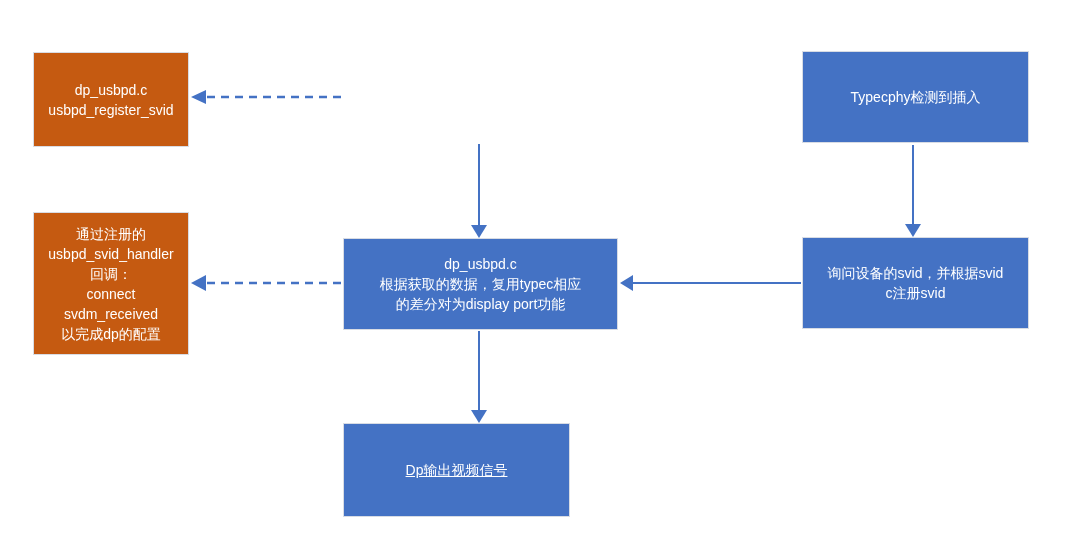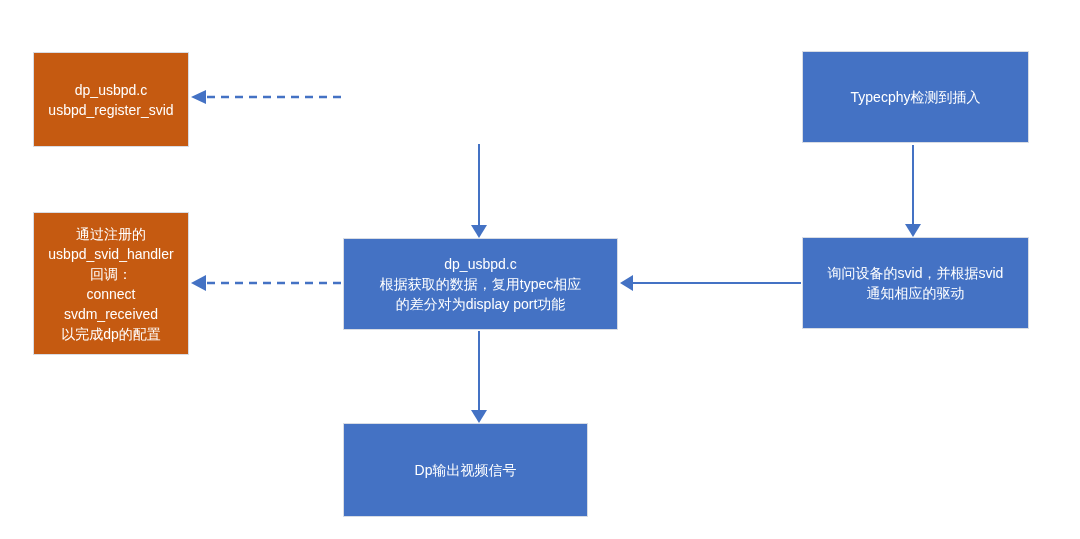--- a/index.html
+++ b/index.html
@@ -37,21 +37,21 @@
     white-space: pre-line;
     font-size: 14px;
     line-height: 20px;
   }
   #node-register-svid     { left: 33px;  top: 52px;  width: 156px; height: 95px; }
   #node-dp-driver-register{ left: 343px; top: 52px;  width: 275px; height: 91px; }
   #node-typecphy          { left: 802px; top: 51px;  width: 227px; height: 92px; }
   #node-svid-handler      { left: 33px;  top: 212px; width: 156px; height: 143px; }
   #node-dp-usbpd          { left: 343px; top: 238px; width: 275px; height: 92px; }
   #node-query-svid        { left: 802px; top: 237px; width: 227px; height: 92px; }
-  #node-dp-output         { left: 343px; top: 423px; width: 245px; height: 94px; }
+  #node-dp-output         { left: 343px; top: 423px; width: 227px; height: 94px; text-decoration: underline; }
 
   svg.arrows {
     position: absolute;
     left: 0; top: 0;
     width: 1080px; height: 539px;
     pointer-events: none;
   }
   .arrow-line { stroke: var(--arrow); stroke-width: 2; fill: none; }
   .arrow-line.dashed { stroke-width: 2.5; stroke-dasharray: 8 6; }
   .arrow-head { fill: var(--arrow); stroke: none; }
@@ -108,20 +108,20 @@
   </div>
 
   <div class="node node-blue" id="node-dp-usbpd">
     <span class="node-text">dp_usbpd.c
 根据获取的数据，复用typec相应
 的差分对为display port功能</span>
   </div>
 
   <div class="node node-blue" id="node-query-svid">
     <span class="node-text">询问设备的svid，并根据svid
-通知相应的驱动</span>
+c注册svid</span>
   </div>
 
   <div class="node node-blue" id="node-dp-output">
     <span class="node-text">Dp输出视频信号</span>
   </div>
 
 </div>
 
 </body></html>

